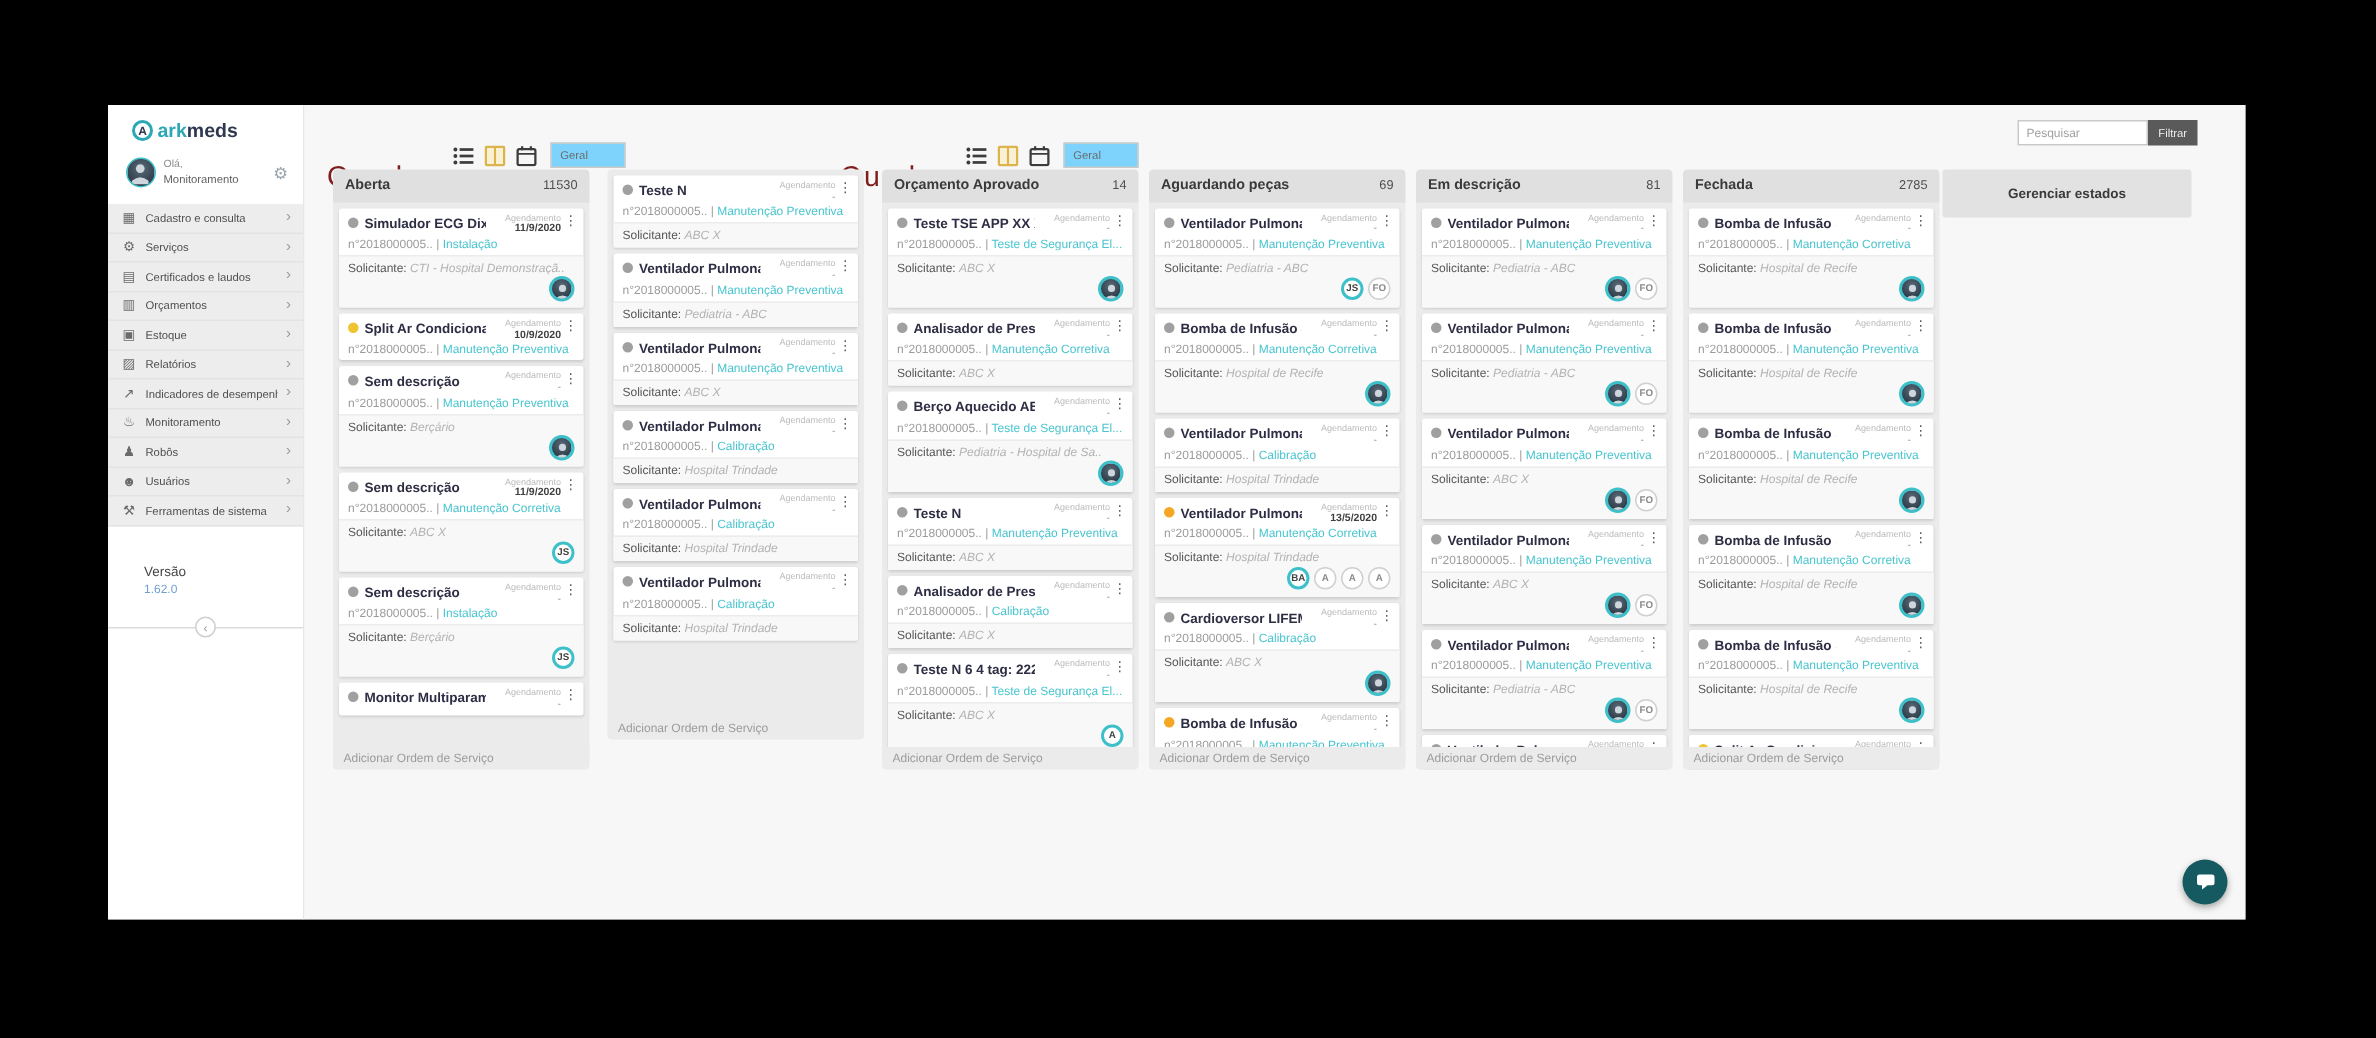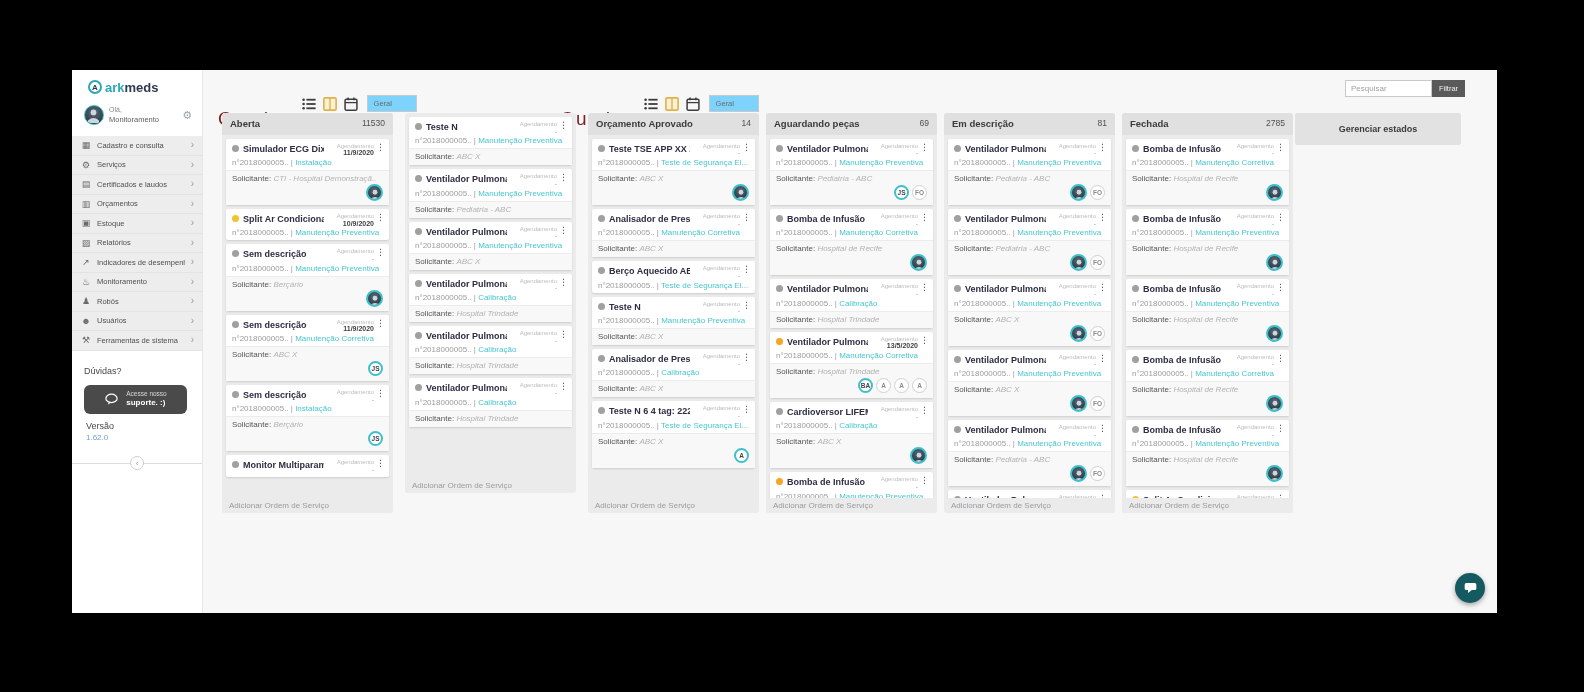--- a/index.html
+++ b/index.html
@@ -25,21 +25,21 @@
   .mi-icon{width:10px;font-size:9px;color:#6b6b6b;text-align:center;flex:none;}
   .mi-label{flex:1;font-size:7.5px;color:#4f4f4f;white-space:nowrap;overflow:hidden;}
   .mi-chev{font-size:10px;color:#9a9a9a;line-height:1;}
   .help{padding:0 12px;}
   .help-title{margin-top:15px;font-size:9px;color:#474747;}
   .support-btn{margin-top:9px;width:103px;height:29px;background:#4a4a4a;border-radius:6px;
     display:flex;align-items:center;justify-content:center;gap:7px;cursor:pointer;}
   .sb-lines{line-height:1.2;}
   .sb-l1{font-size:6.5px;color:#d8d8d8;}
   .sb-l2{font-size:8px;font-weight:bold;color:#fff;}
-  .version{padding:0 14px;margin-top:6px;line-height:1.4;}
+  .version{padding:0 24px;margin-top:24px;line-height:1.4;}
   .v-label{font-size:9px;color:#474747;}
   .v-value{font-size:8px;color:#6f9fd0;cursor:pointer;}
   .collapse{position:relative;margin-top:13px;height:14px;}
   .collapse .line{position:absolute;left:0;right:0;top:7px;border-top:1px solid #dcdcdc;}
   .collapse .knob{position:absolute;left:58px;top:0;width:14px;height:14px;border:1px solid #cfcfcf;
     border-radius:50%;background:#fff;color:#9a9a9a;font-size:8px;display:flex;align-items:center;
     justify-content:center;cursor:pointer;}
 
   
   .main{position:absolute;left:131px;top:0;right:0;bottom:0;background:#f7f7f7;}
@@ -170,33 +170,20 @@
             <span class="mi-icon">☻</span>
             <span class="mi-label">Usuários</span>
             <span class="mi-chev">›</span>
           </div>
           <div class="menu-item">
             <span class="mi-icon">⚒</span>
             <span class="mi-label">Ferramentas de sistema</span>
             <span class="mi-chev">›</span>
           </div>
         </div>
-      <div class="help">
-        <div class="help-title">Dúvidas?</div>
-        <div class="support-btn">
-          <svg width="15" height="13" viewBox="0 0 20 17">
-            <ellipse cx="10" cy="7" rx="7.5" ry="5.6" fill="none" stroke="#fff" stroke-width="1.6"></ellipse>
-            <path d="M6.5 11.5 L5 15.5 L10 12.3 Z" fill="#fff"></path>
-          </svg>
-          <span class="sb-lines">
-            <div class="sb-l1">Acesse nosso</div>
-            <div class="sb-l2">suporte. :)</div>
-          </span>
-        </div>
-      </div>
       <div class="version">
         <div class="v-label">Versão</div>
         <div class="v-value">1.62.0</div>
       </div>
       <div class="collapse">
         <div class="line"></div>
         <div class="knob">‹</div>
       </div>
     </div>
 
@@ -545,20 +532,31 @@
                     <span class="dot" style="background: rgb(160, 160, 160);"></span>
                     <span class="ctitle">Berço Aquecido ABC 1...</span>
                     <span class="sched">
                       <div class="slab">Agendamento</div>
                       <div class="sval empty">-</div>
                     </span>
                     <span class="cmenu">⋮</span>
                   </div>
                   <div class="crow2"><span>n°2018000005..</span><span> | </span><span class="link">Teste de Segurança El...</span></div>
                 </div>
+                <div class="card-bot">
+                  <div class="sol"><span class="sol-label">Solicitante:</span><span> </span><span class="sol-val">Pediatria - Hospital de Sa..</span></div>
+                  <div class="avrow">
+                    <span class="av-photo">
+                      <svg viewBox="0 0 20 20" width="14" height="14" style="display:block;margin:1px auto 0;">
+                        <circle cx="10" cy="7.5" r="3.4" fill="#cdd6dd"></circle>
+                        <path d="M3.5 17 Q10 11.5 16.5 17 L16.5 20 L3.5 20 Z" fill="#cdd6dd"></path>
+                      </svg>
+                    </span>
+                  </div>
+                </div>
               </div>
               <div class="card">
                 <div class="card-top">
                   <div class="crow1">
                     <span class="dot" style="background: rgb(160, 160, 160);"></span>
                     <span class="ctitle">Teste N</span>
                     <span class="sched">
                       <div class="slab">Agendamento</div>
                       <div class="sval empty">-</div>
                     </span>

